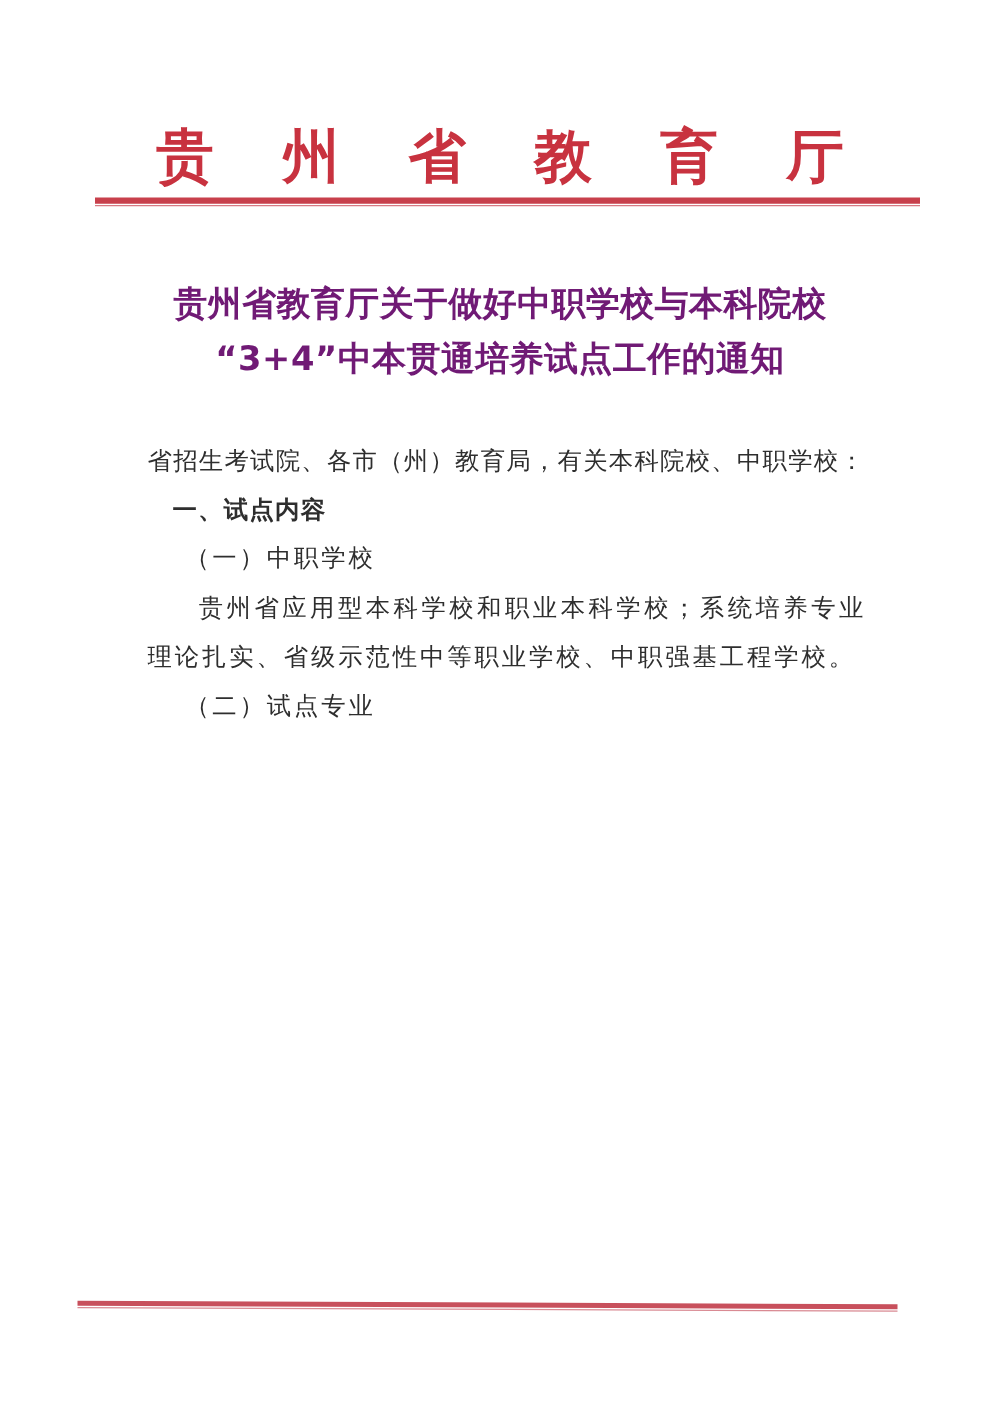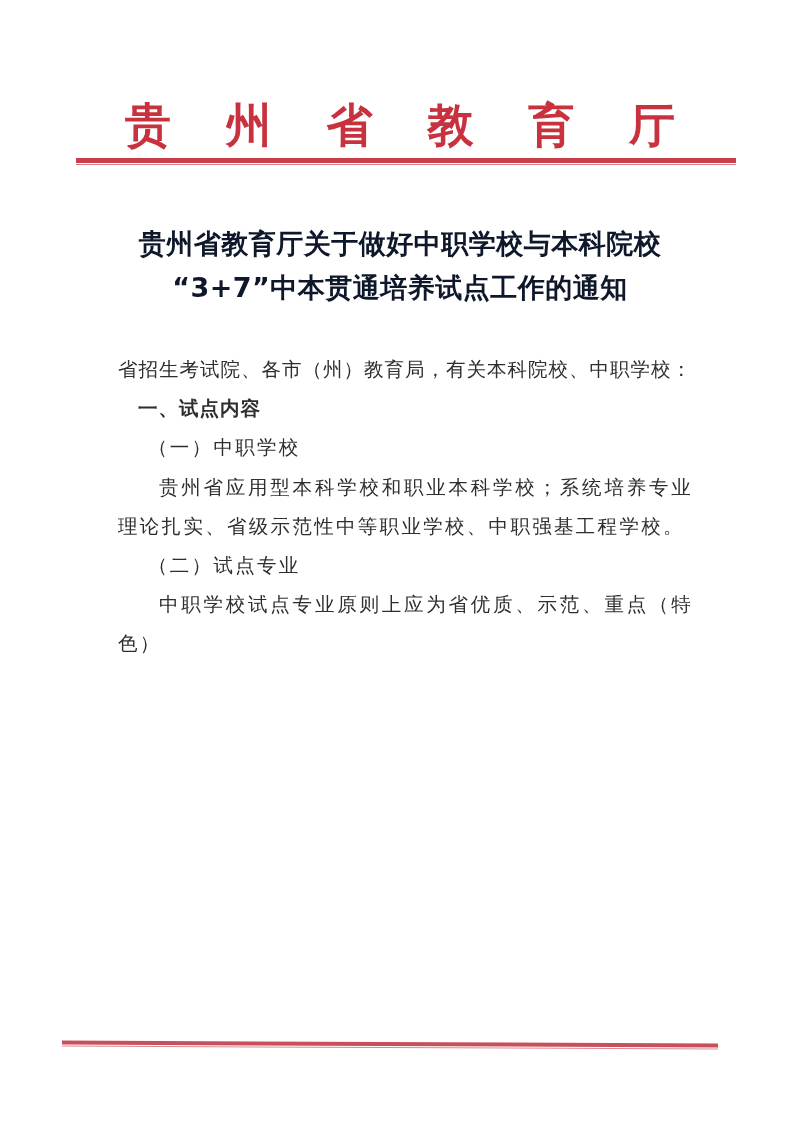--- a/index.html
+++ b/index.html
@@ -12,21 +12,21 @@
       display:flex; justify-content:space-between; align-items:center;
       color:#c8323f; font-size:46px; font-weight:bold;
       font-family: "DejaVu Serif", "Liberation Serif", serif;
     }
     .letterhead span { display:block; width:56px; text-align:center; }
     .rule-top { position:absolute; left:76px; top:158px; width:660px; height:5px; background:#c8404c; }
     .rule-top-thin { position:absolute; left:76px; top:164px; width:660px; height:1px; background:#d77a83; }
     .title {
       position:absolute; left:60px; top:222px; width:680px; text-align:center;
       font-family: "DejaVu Sans", "Liberation Sans", sans-serif; font-weight:bold;
-      font-size:27px; line-height:44px; color:#0f172a; letter-spacing:0.5px;
+      font-size:27px; line-height:44px; color:#701a75; letter-spacing:0.5px;
     }
     .body {
       position:absolute; left:118px; top:350px; width:575px;
       font-size:19.5px; line-height:39.2px; color:#2e2e2e; letter-spacing:2.3px;
       font-family: "DejaVu Serif", "Liberation Serif", serif;
     }
     .body p { margin:0; text-align:justify;font-family:Liberation Serif, serif; }
     .indent { text-indent:41px; }
     .heading {
       font-family: "DejaVu Sans", "Liberation Sans", sans-serif; font-weight:bold;
@@ -45,26 +45,25 @@
   <span>省</span>
   <span>教</span>
   <span>育</span>
   <span>厅</span>
 </div>
 <div class="rule-top"></div>
 <div class="rule-top-thin"></div>
 
 <div class="title">
   <div>贵州省教育厅关于做好中职学校与本科院校</div>
-  <div>“3+7”中本贯通培养试点工作的通知</div>
+  <div>“3+4”中本贯通培养试点工作的通知</div>
 </div>
 
 <div class="body">
   <p style="letter-spacing:1px;">省招生考试院、各市（州）教育局，有关本科院校、中职学校：</p>
   <p class="heading">一、试点内容</p>
   <p class="subheading">（一）中职学校</p>
   <p class="indent">贵州省应用型本科学校和职业本科学校；系统培养专业理论扎实、省级示范性中等职业学校、中职强基工程学校。</p>
   <p class="subheading">（二）试点专业</p>
-  <p class="indent">中职学校试点专业原则上应为省优质、示范、重点（特色）</p>
 </div>
 
 <div class="rule-bottom"></div>
 <div class="rule-bottom-thin"></div>
 
 </body></html>

